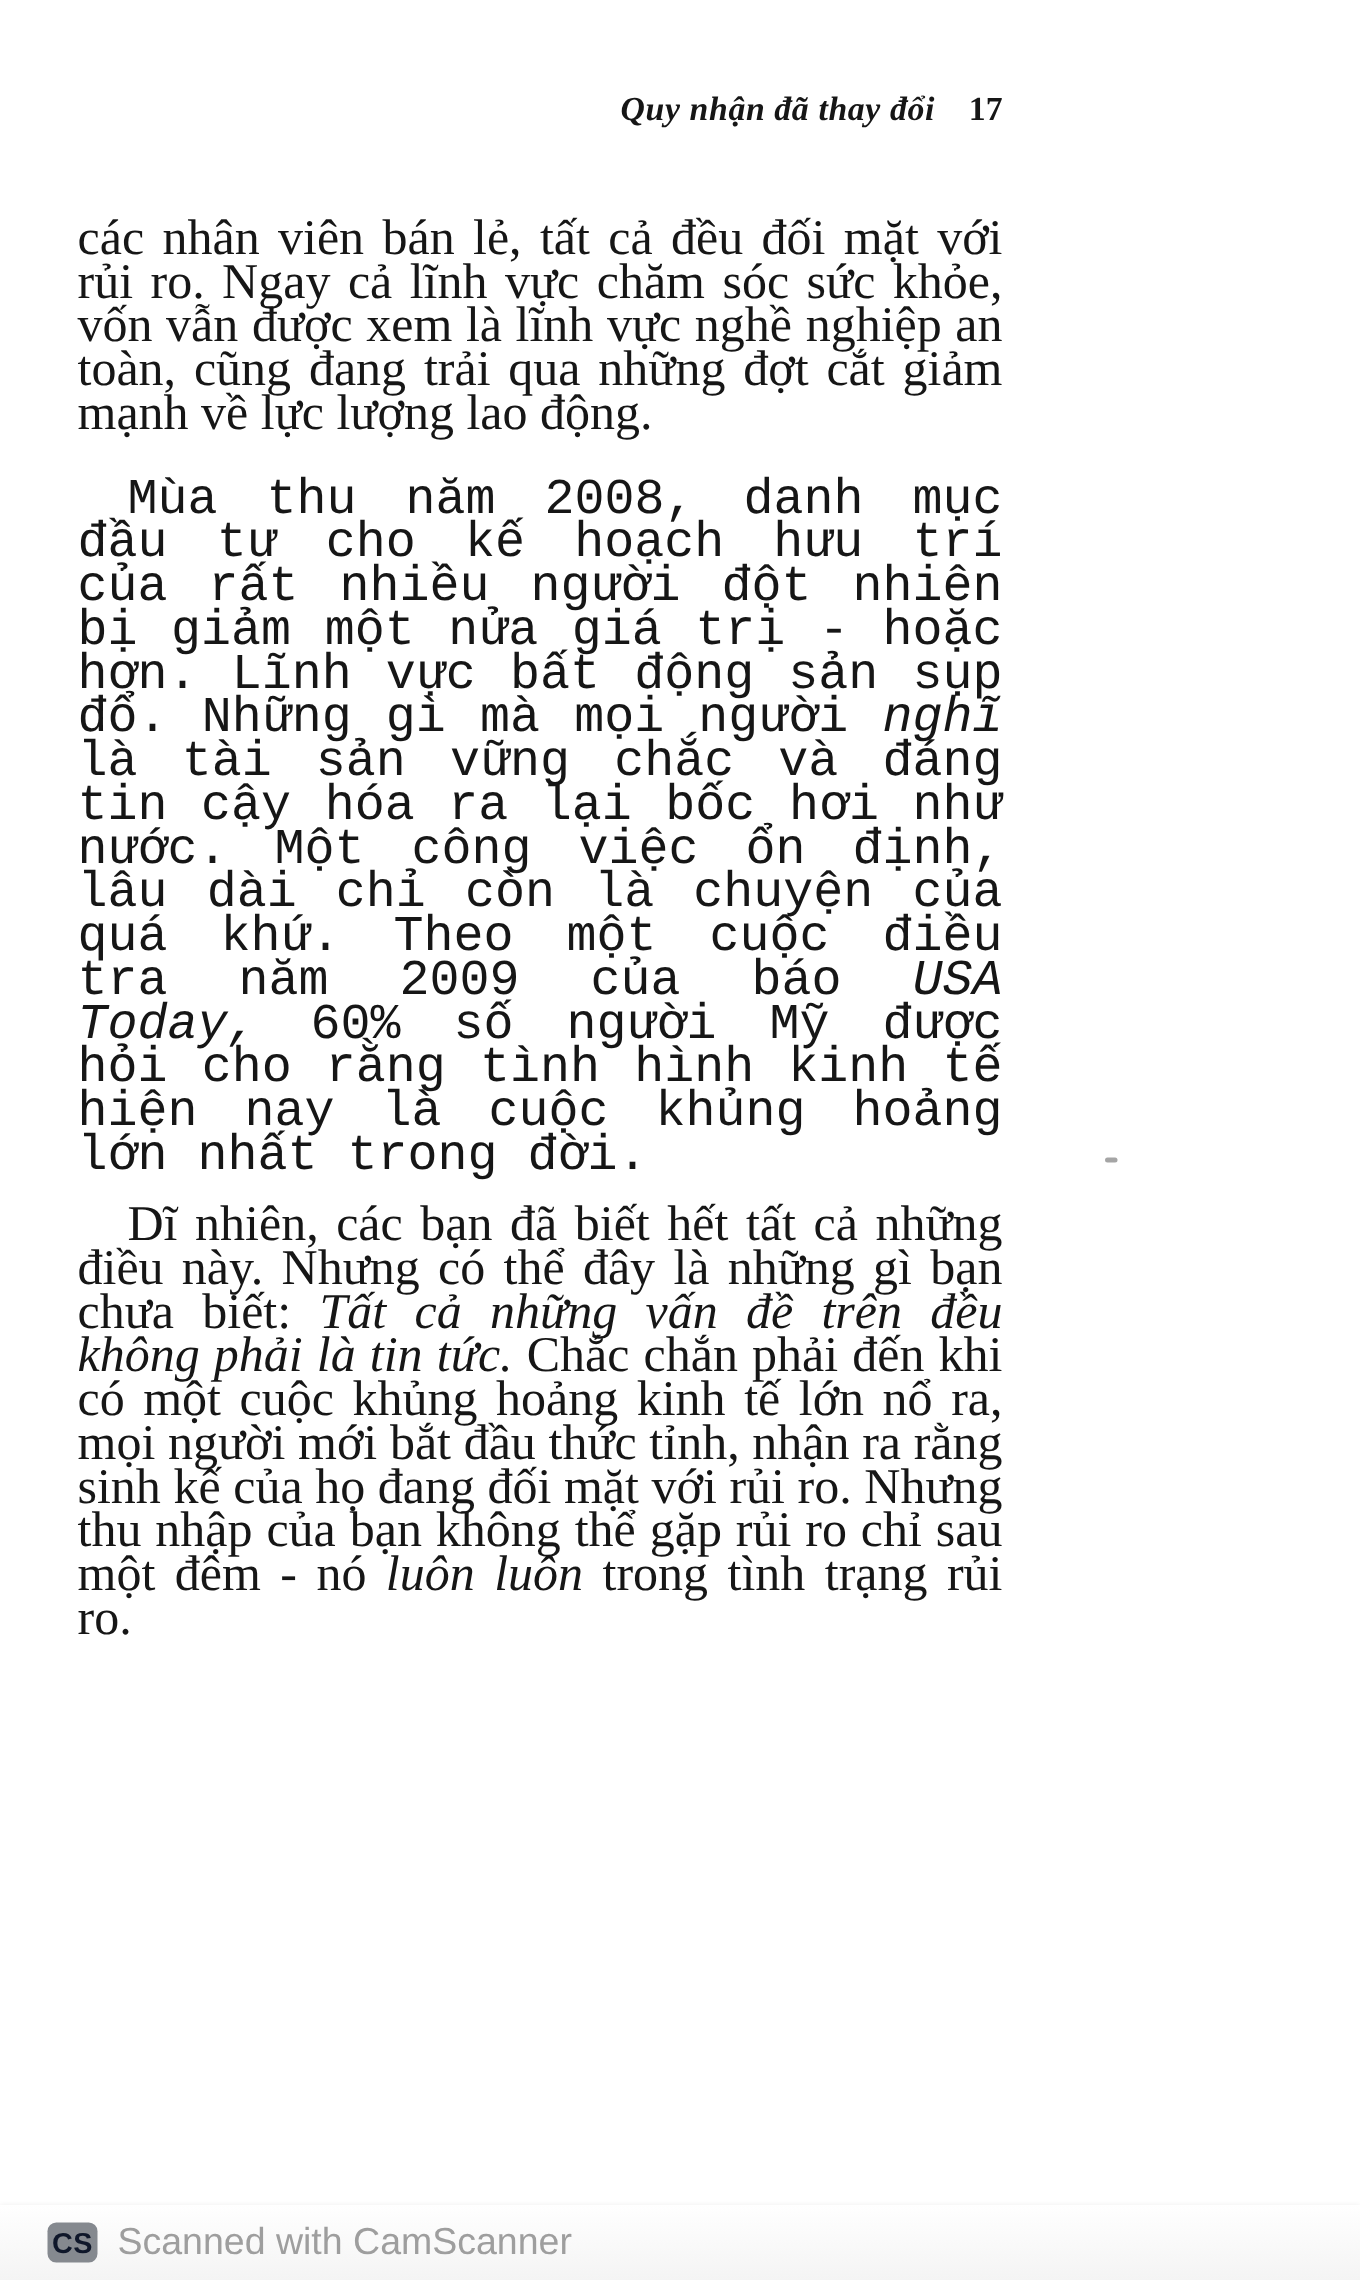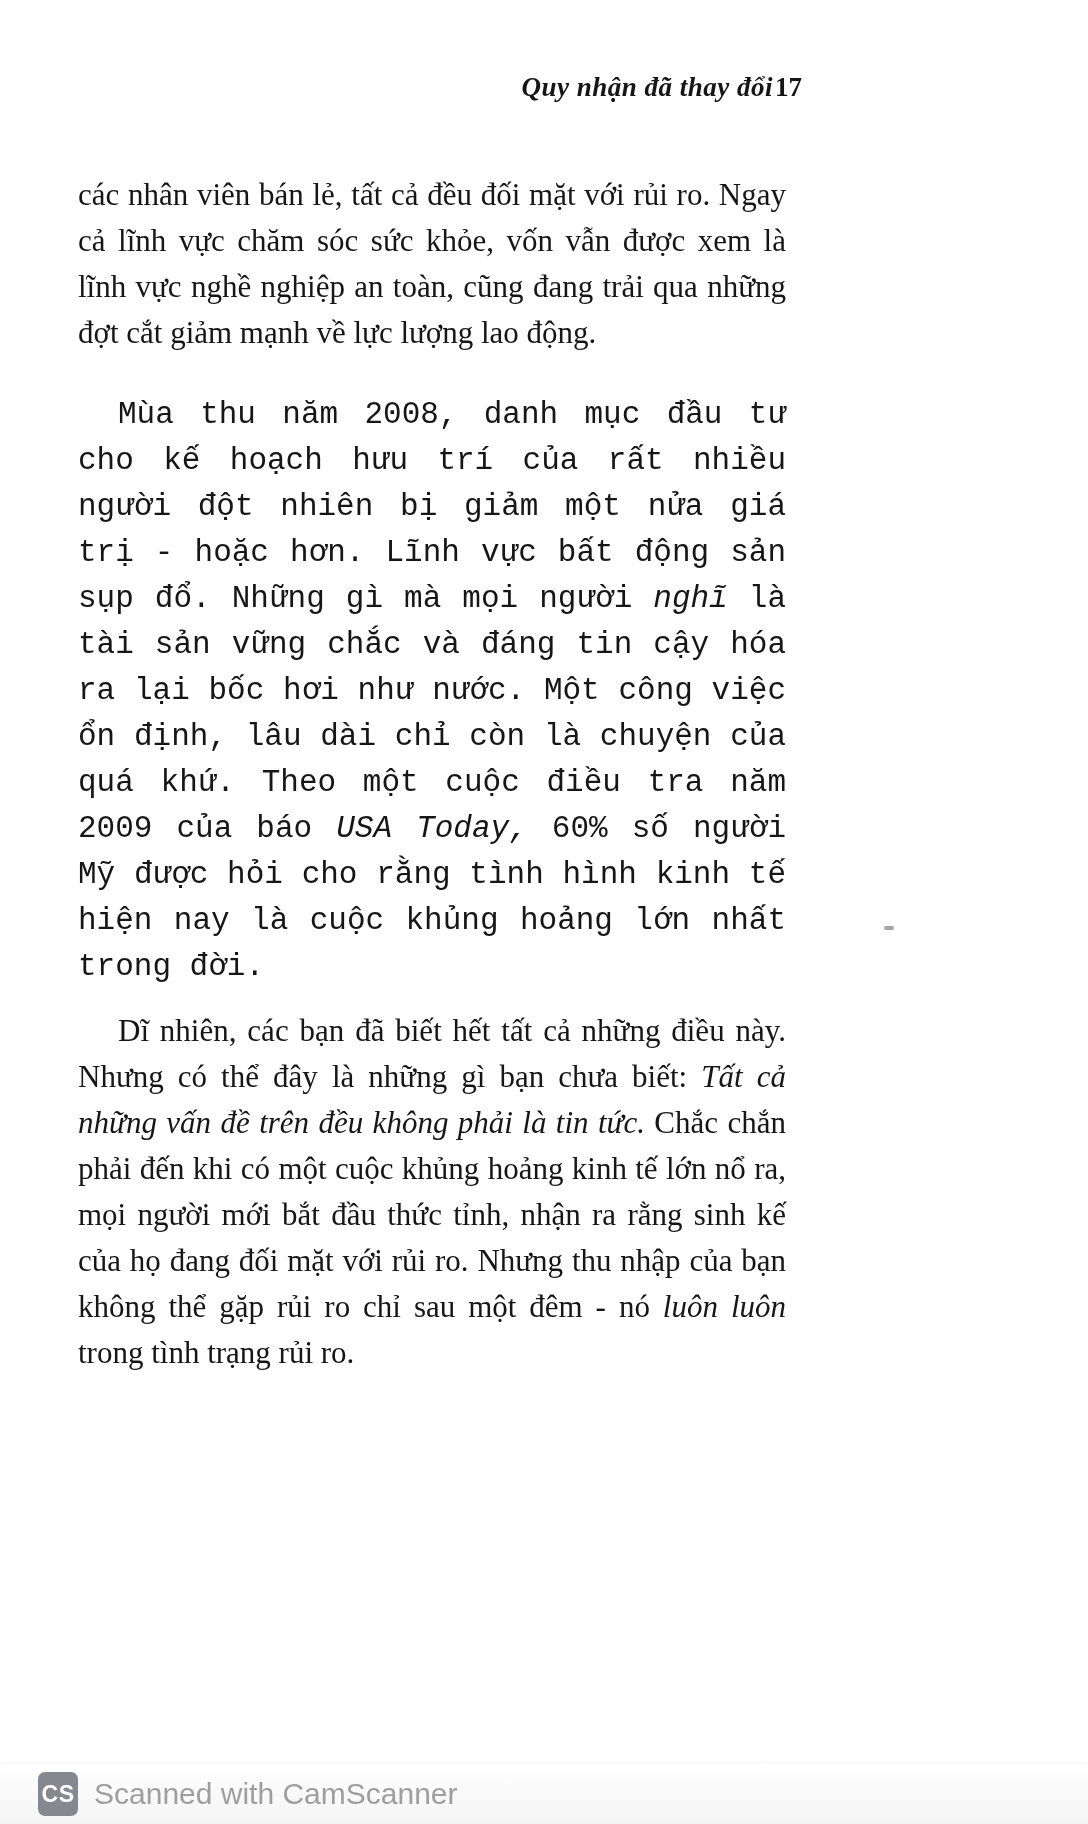--- a/index.html
+++ b/index.html
@@ -25,27 +25,27 @@
     line-height: 30px;
     font-weight: 700;
     white-space: nowrap;
   }
   .running-title {
     font-style: italic;
     letter-spacing: 0.5px;
   }
   .page-number {
     font-style: normal;
-    margin-left: 2px;
+    margin-left: 27px;
   }
   .body-par {
-    font-size: 31px;
-    line-height: 46px;
+    font-size: 40px;
+    line-height: 35px;
     text-align: justify;
-    margin: 16px;
+    margin: 0;
   }
   .p1 { margin-top: 70px; }
   .indent { text-indent: 40px; }
   .p2 { margin-top: 36px; font-family: Liberation Mono, monospace; }
   .p3 { margin-top: 18px; }
   .pull-quote {
     margin-top: 34px;
     border-top: 3px solid #1b1b1b;
     border-bottom: 3px solid #1b1b1b;
     padding: 17px 8px 21px 8px;
@@ -73,26 +73,26 @@
     bottom: 0;
     height: 60px;
     background: linear-gradient(to bottom, #ffffff, #f4f4f4);
     box-shadow: 0 -1px 4px rgba(0,0,0,0.06);
     display: flex;
     align-items: center;
     font-family: "Liberation Sans", "DejaVu Sans", sans-serif;
   }
   .cs-badge {
     width: 40px;
-    height: 44px;
+    height: 32px;
     margin-left: 38px;
     margin-right: 16px;
     background: #85898f;
     border-radius: 7px;
-    color: #ffffff;
+    color: #0f172a;
     font-weight: 700;
     font-size: 23px;
     display: flex;
     align-items: center;
     justify-content: center;
     letter-spacing: 0.5px;
   }
   .watermark-text {
     color: #9e9e9e;
     font-size: 30px;

